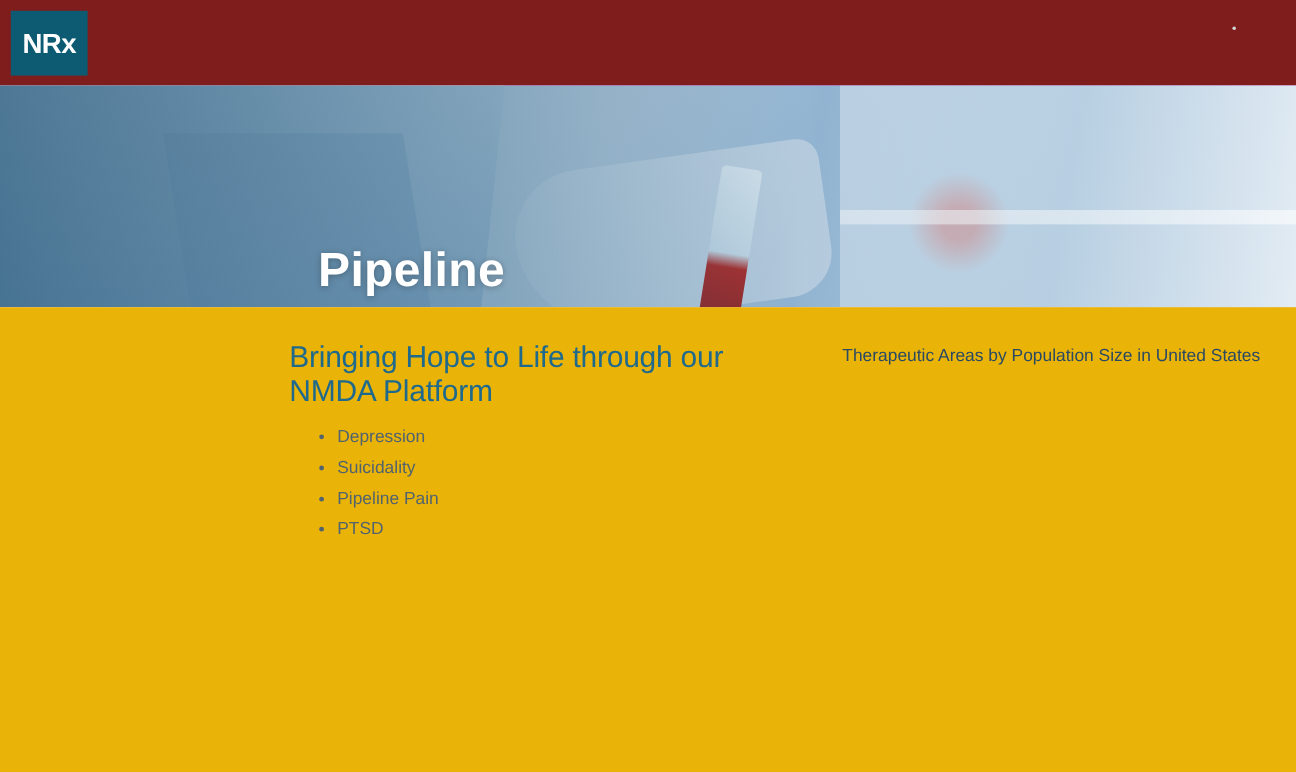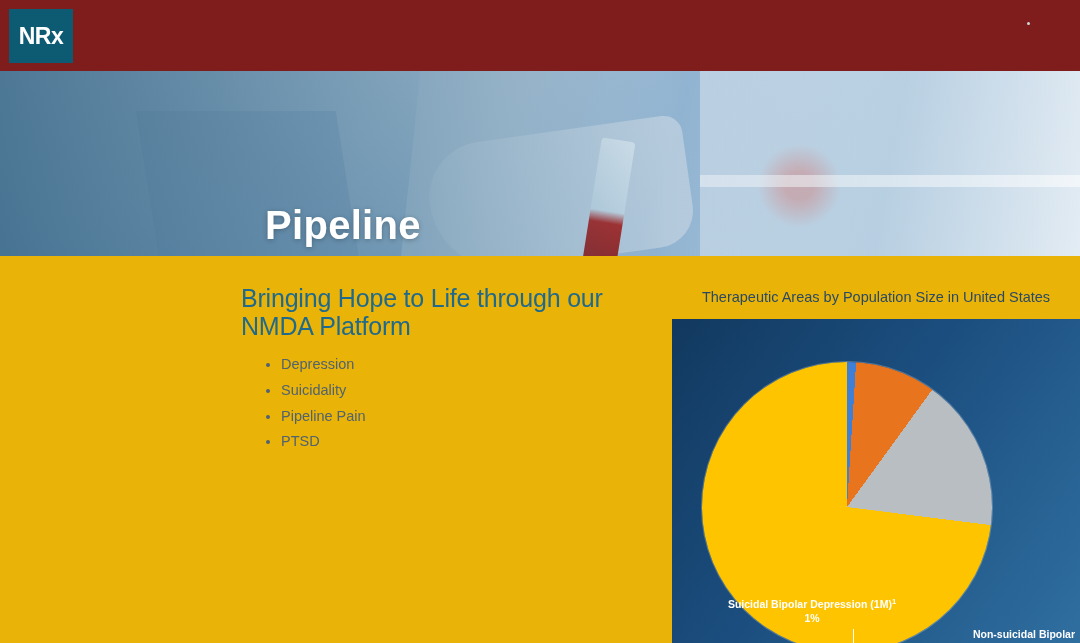--- a/index.html
+++ b/index.html
@@ -241,31 +241,15 @@
       <li>Depression</li>
       <li>Suicidality</li>
       <li>Pipeline Pain</li>
       <li>PTSD</li>
     </ul>
 
   </div>
 
   <div class="chart-panel">
     <div class="chart-title">Therapeutic Areas by Population Size in United States</div>
-    <div class="chart-box">
-      <div class="pie"></div>
-
-      <div class="leader leader-sbd"></div>
-
-      <div class="label lbl-sbd">
-        <span>Suicidal Bipolar Depression (1M)<sup>1</sup></span><br>
-        <span>1%</span>
-      </div>
-
-      <div class="label lbl-nsbd">
-        <span>Non-suicidal Bipolar<br>Depression (6M)<sup>1</sup></span><br>
-        
-      </div>
-
-    </div>
   </div>
 
 </div>
 
 </body></html>

